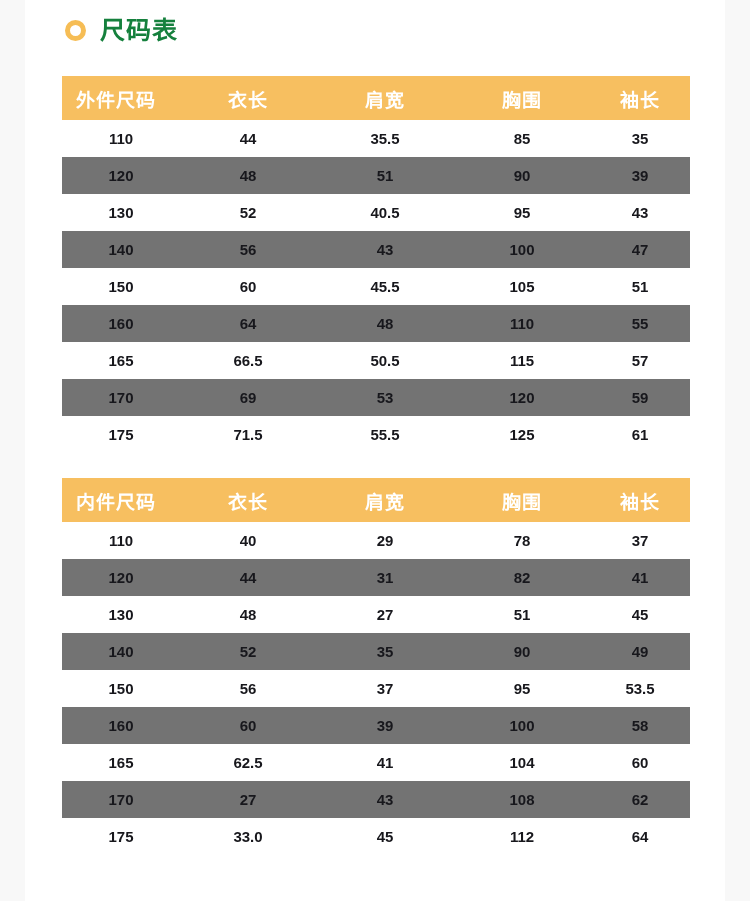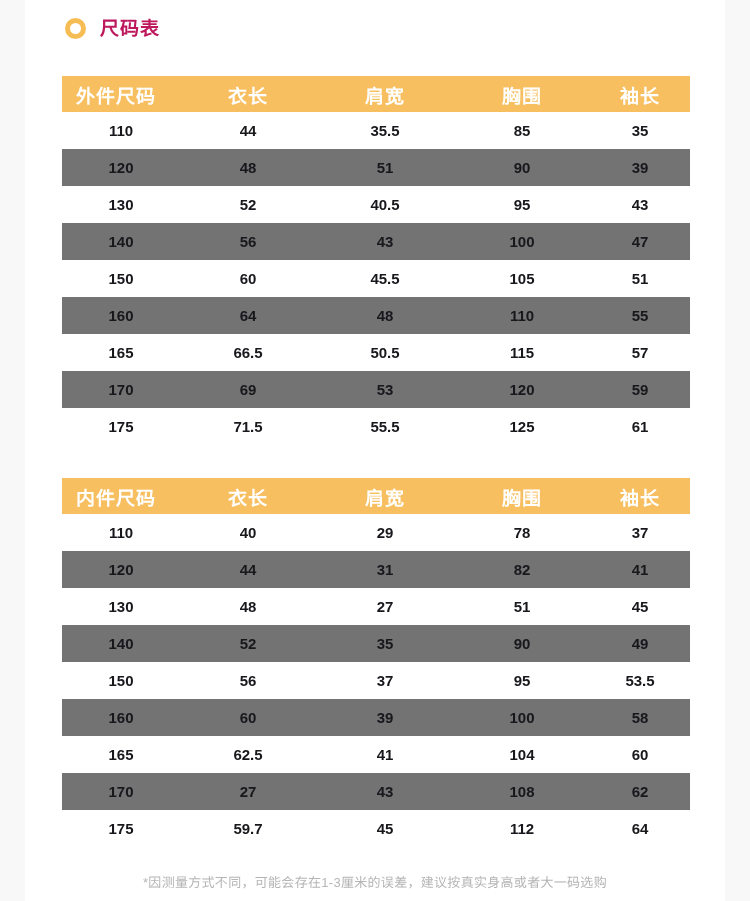--- a/index.html
+++ b/index.html
@@ -34,23 +34,23 @@
   }
   .ring-icon {
     width: 21px;
     height: 21px;
     border-radius: 50%;
     border: 5px solid #f6bd55;
     box-sizing: border-box;
     flex: 0 0 auto;
   }
   .title-text {
-    font-size: 19px;
+    font-size: 25px;
     font-weight: 700;
-    color: #be185d;
+    color: #15803d;
     letter-spacing: 1px;
     line-height: 1;
   }
 
   
   .table-wrap {
     position: absolute;
     left: 37px;
     width: 628px;
   }
@@ -66,21 +66,21 @@
   table.size-table col.c1 { width: 136px; }
   table.size-table col.c2 { width: 138px; }
   table.size-table col.c3 { width: 136px; }
   table.size-table col.c4 { width: 100px; }
 
   table.size-table thead th {
     background: #f7bf60;
     color: #ffffff;
     font-size: 19px;
     font-weight: 700;
-    height: 36px;
+    height: 44px;
     text-align: center;
     letter-spacing: 1px;
     padding: 0;
   }
   table.size-table thead th.first {
     text-align: left;
     padding-left: 14px;
   }
 
   table.size-table tbody td {
@@ -274,24 +274,23 @@
         </tr>
         <tr class="alt">
           <td>170</td>
           <td>27</td>
           <td>43</td>
           <td>108</td>
           <td>62</td>
         </tr>
         <tr>
           <td>175</td>
-          <td>59.7</td>
+          <td>33.0</td>
           <td>45</td>
           <td>112</td>
           <td>64</td>
         </tr>
       </tbody>
     </table>
   </div>
 
-  <div class="footnote">*因测量方式不同，可能会存在1-3厘米的误差，建议按真实身高或者大一码选购</div>
 
 </div>
 
 </body></html>

